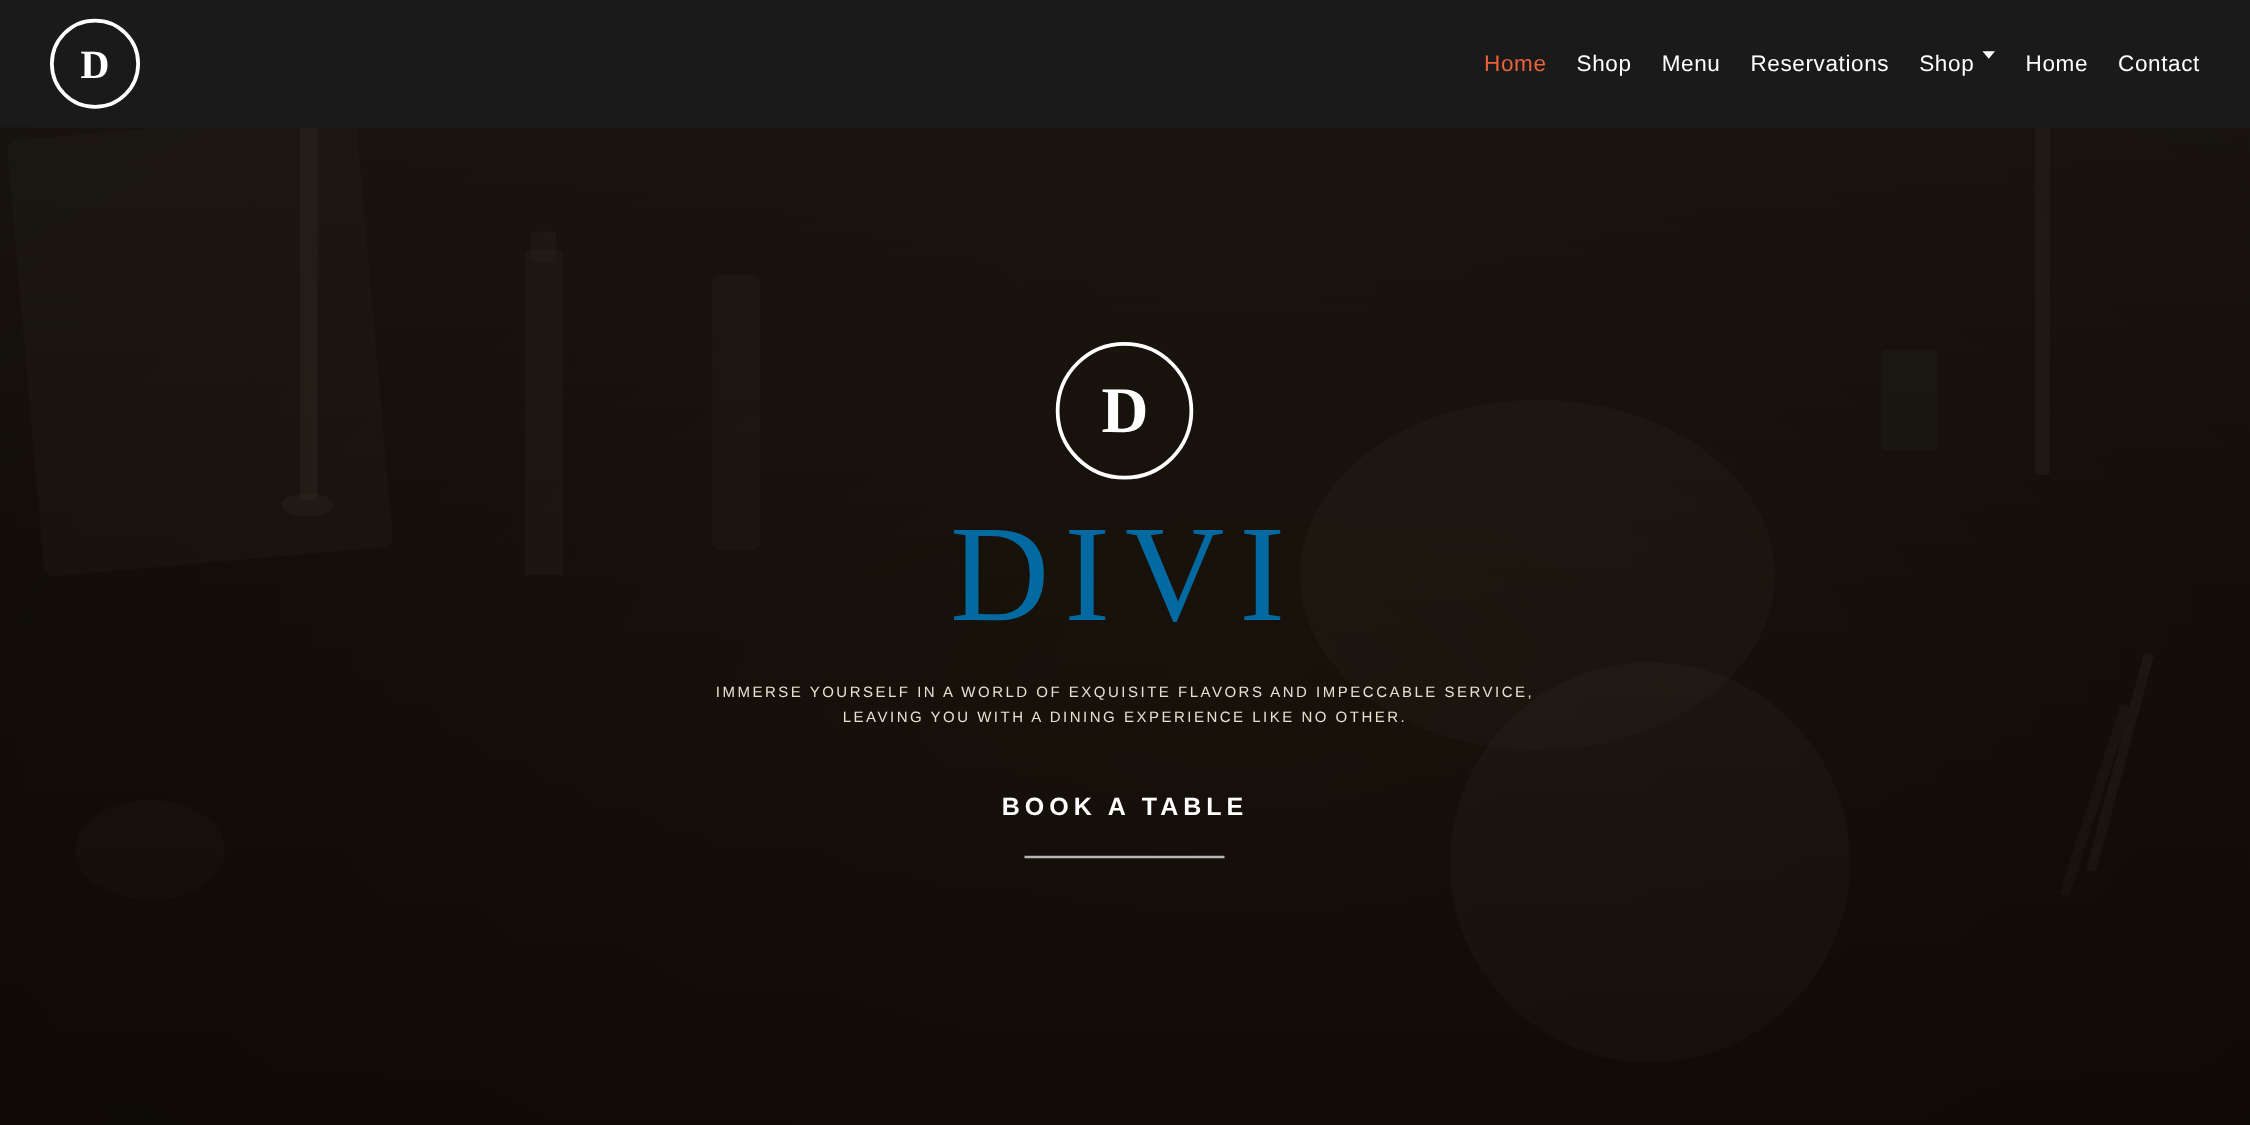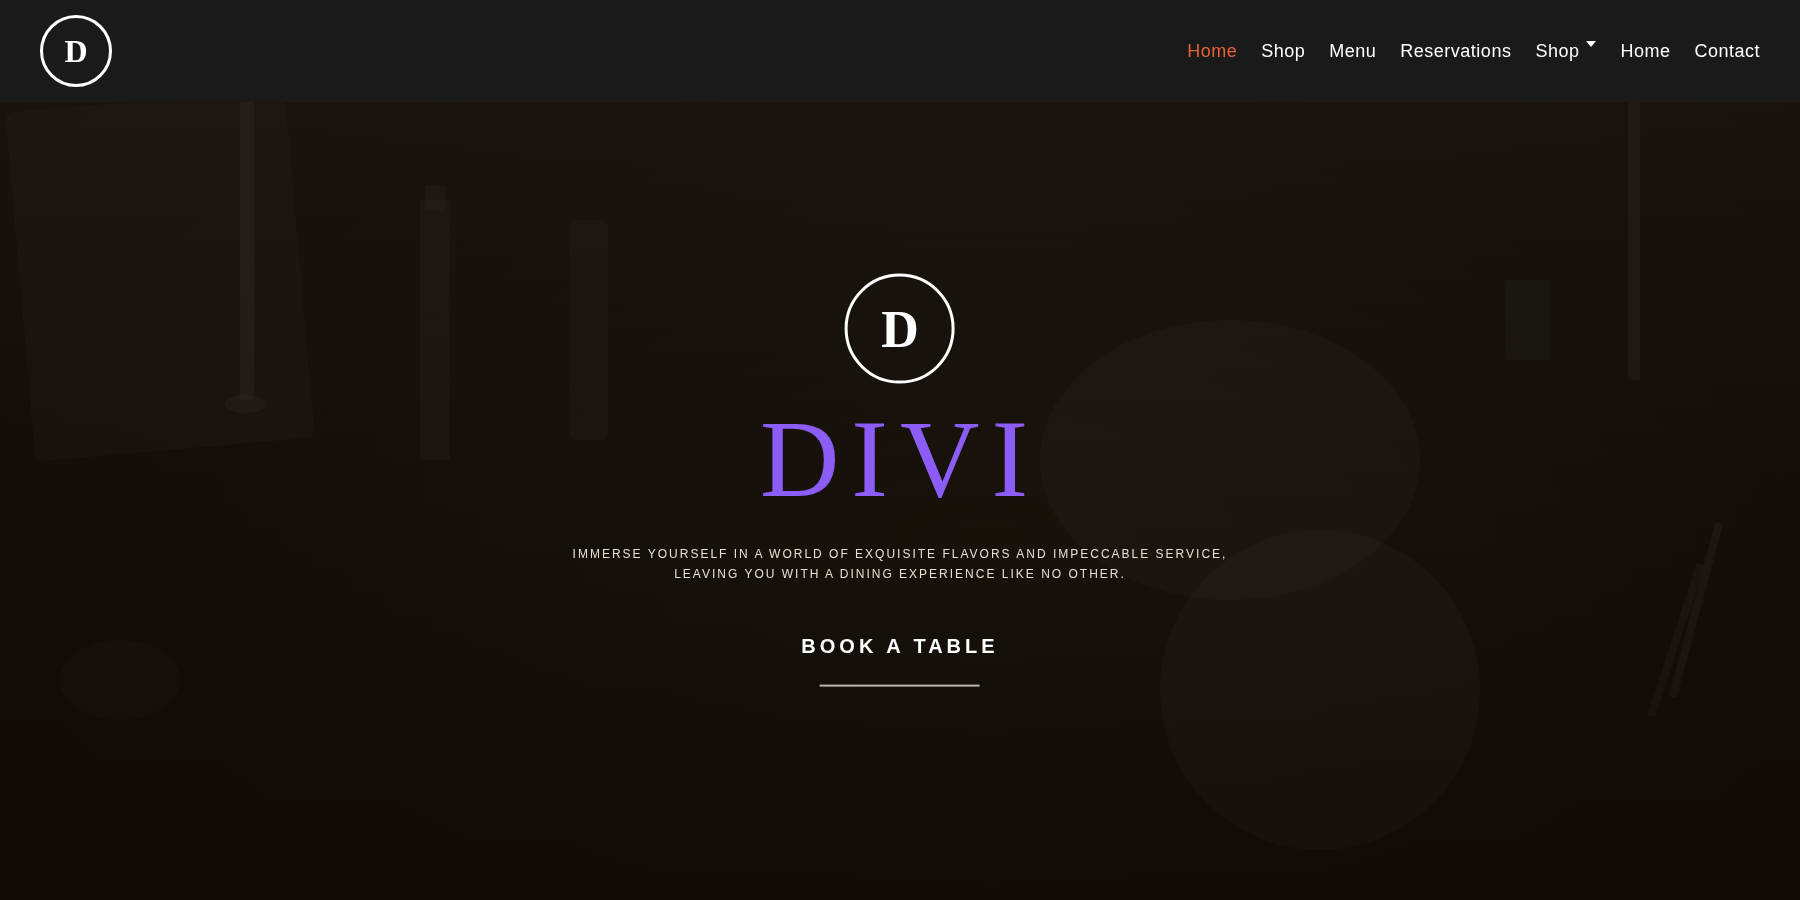--- a/index.html
+++ b/index.html
@@ -173,21 +173,21 @@
       color: #ffffff;
       font-size: 52px;
       font-family: Georgia, serif;
       font-weight: bold;
     }
 
     .hero-title {
       font-family: Georgia, 'Times New Roman', serif;
       font-size: 110px;
       font-weight: normal;
-      color: #8b5cf6;
+      color: #0369a1;
       letter-spacing: 12px;
       line-height: 1;
       margin-bottom: 30px;
     }
 
     .hero-subtitle {
       font-family: Arial, Helvetica, sans-serif;
       font-size: 12px;
       font-weight: 400;
       color: #e8e0d0;

